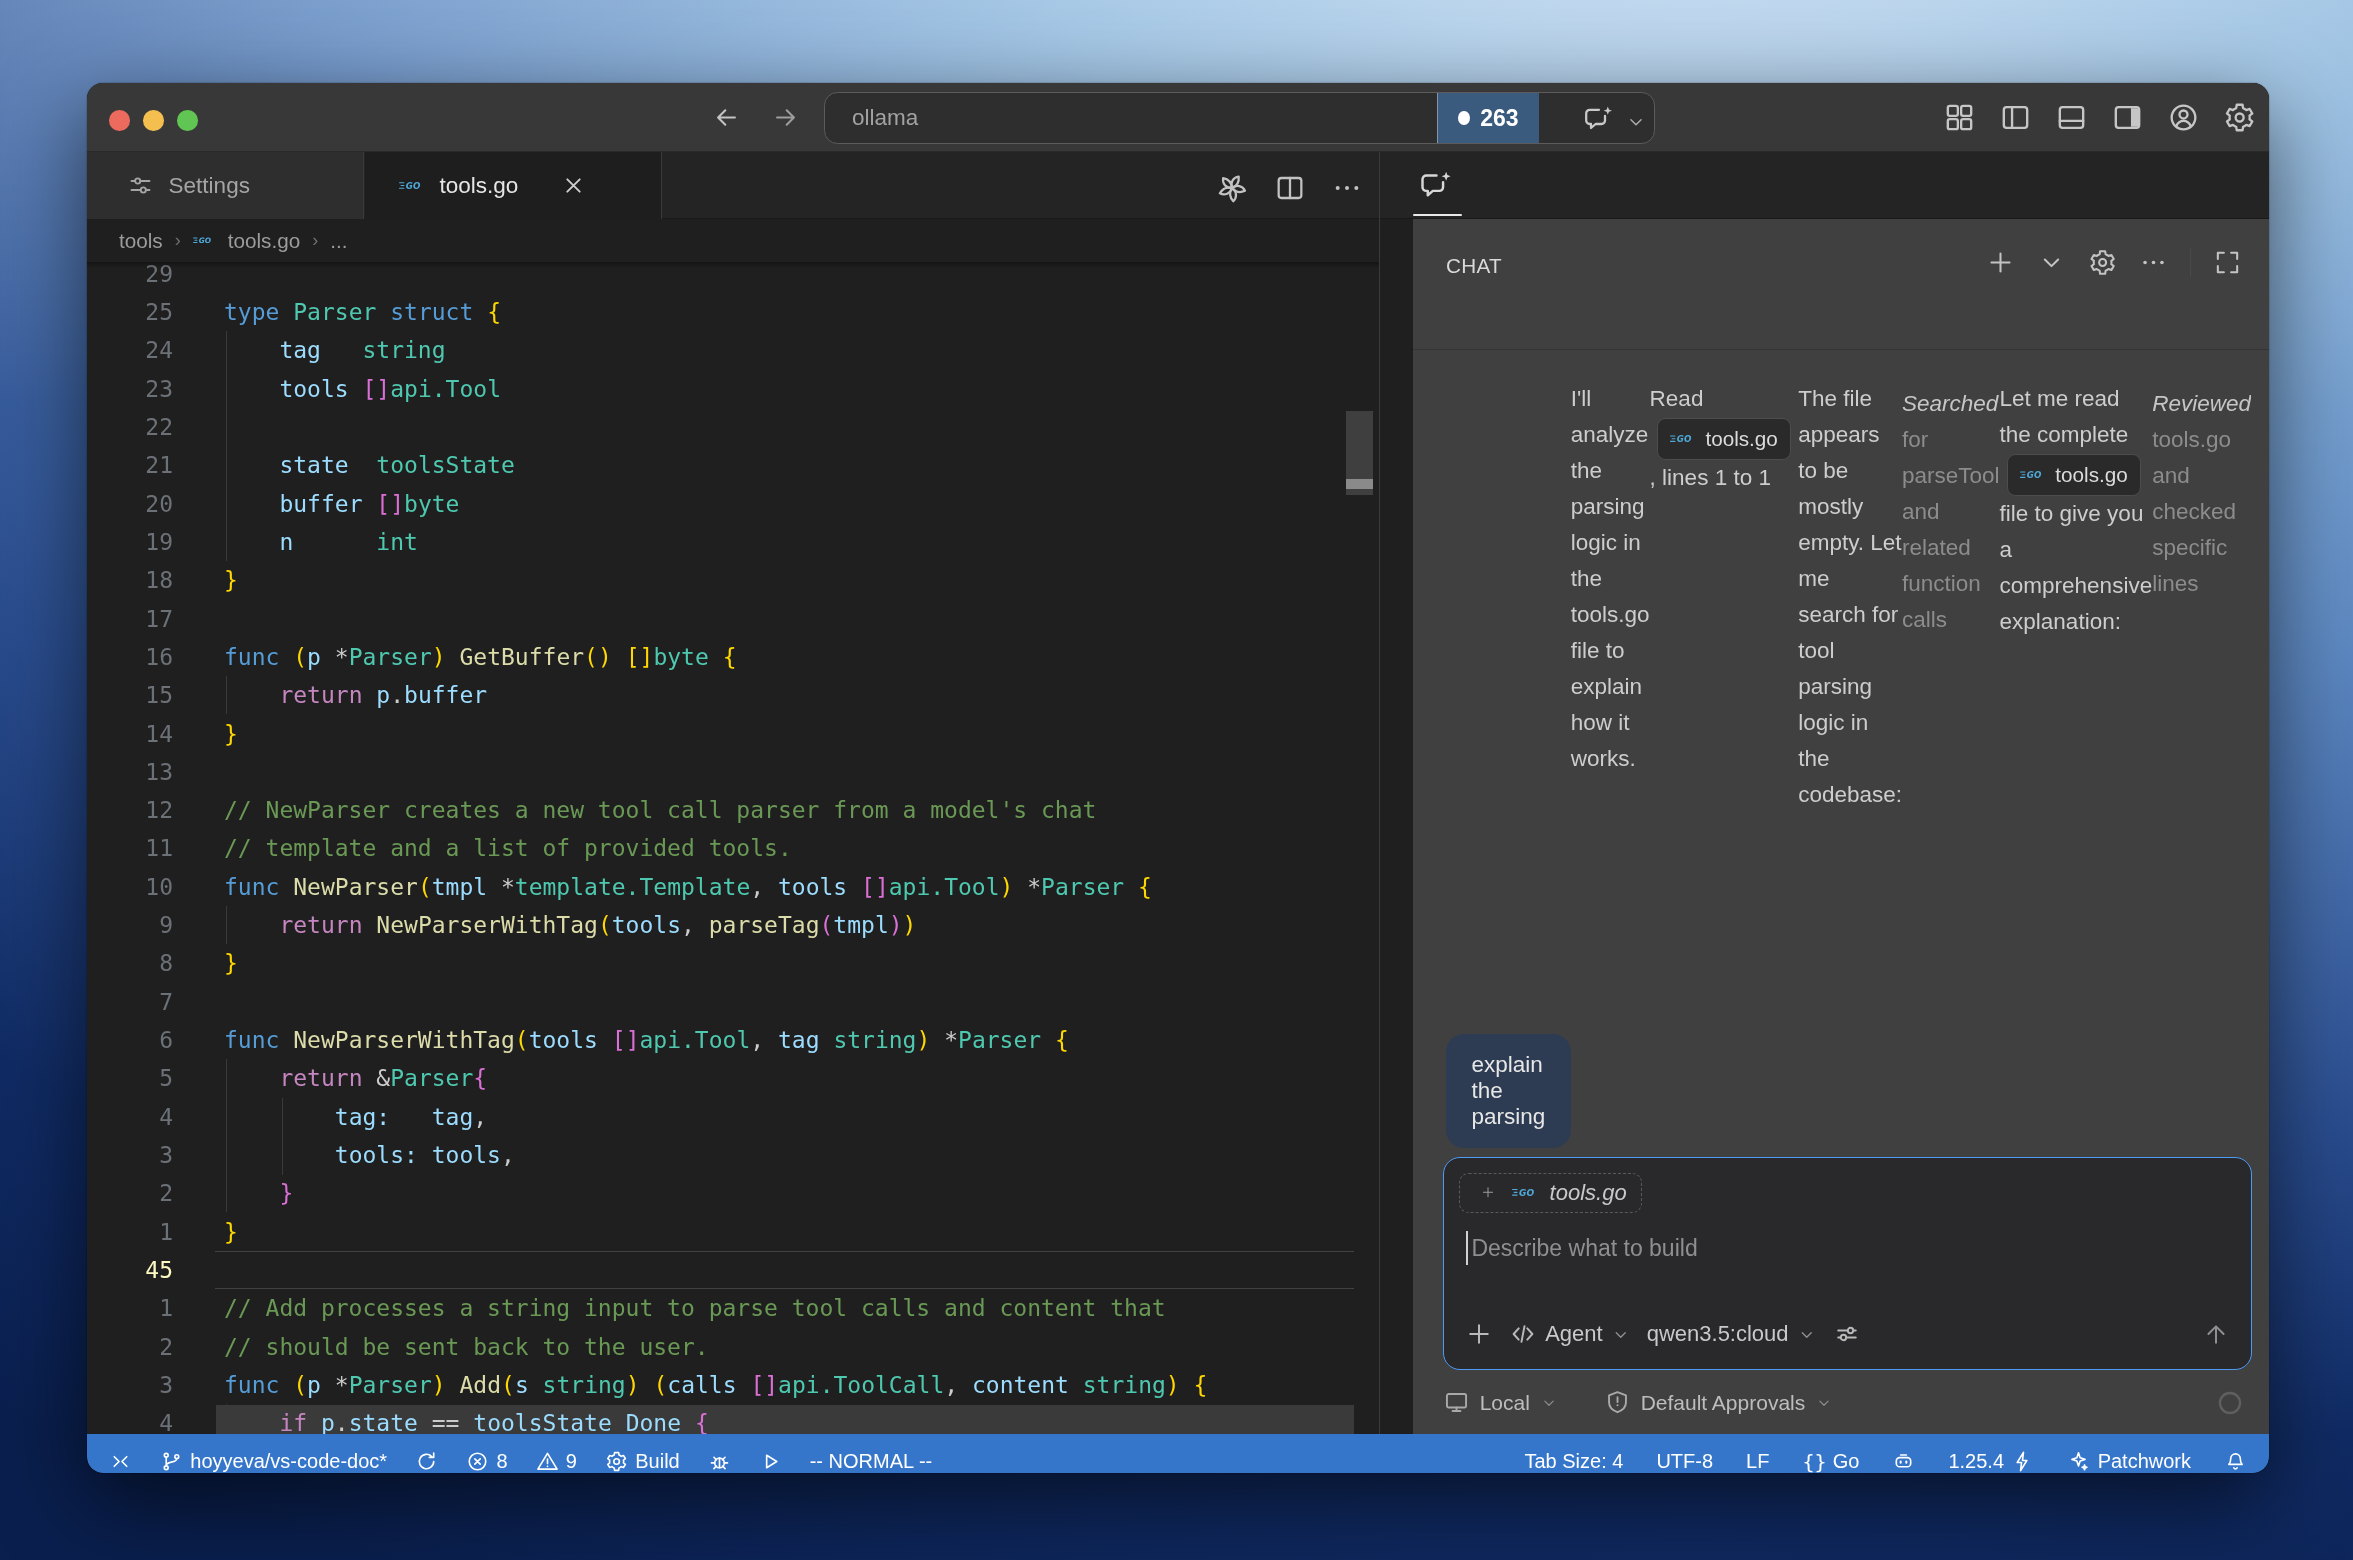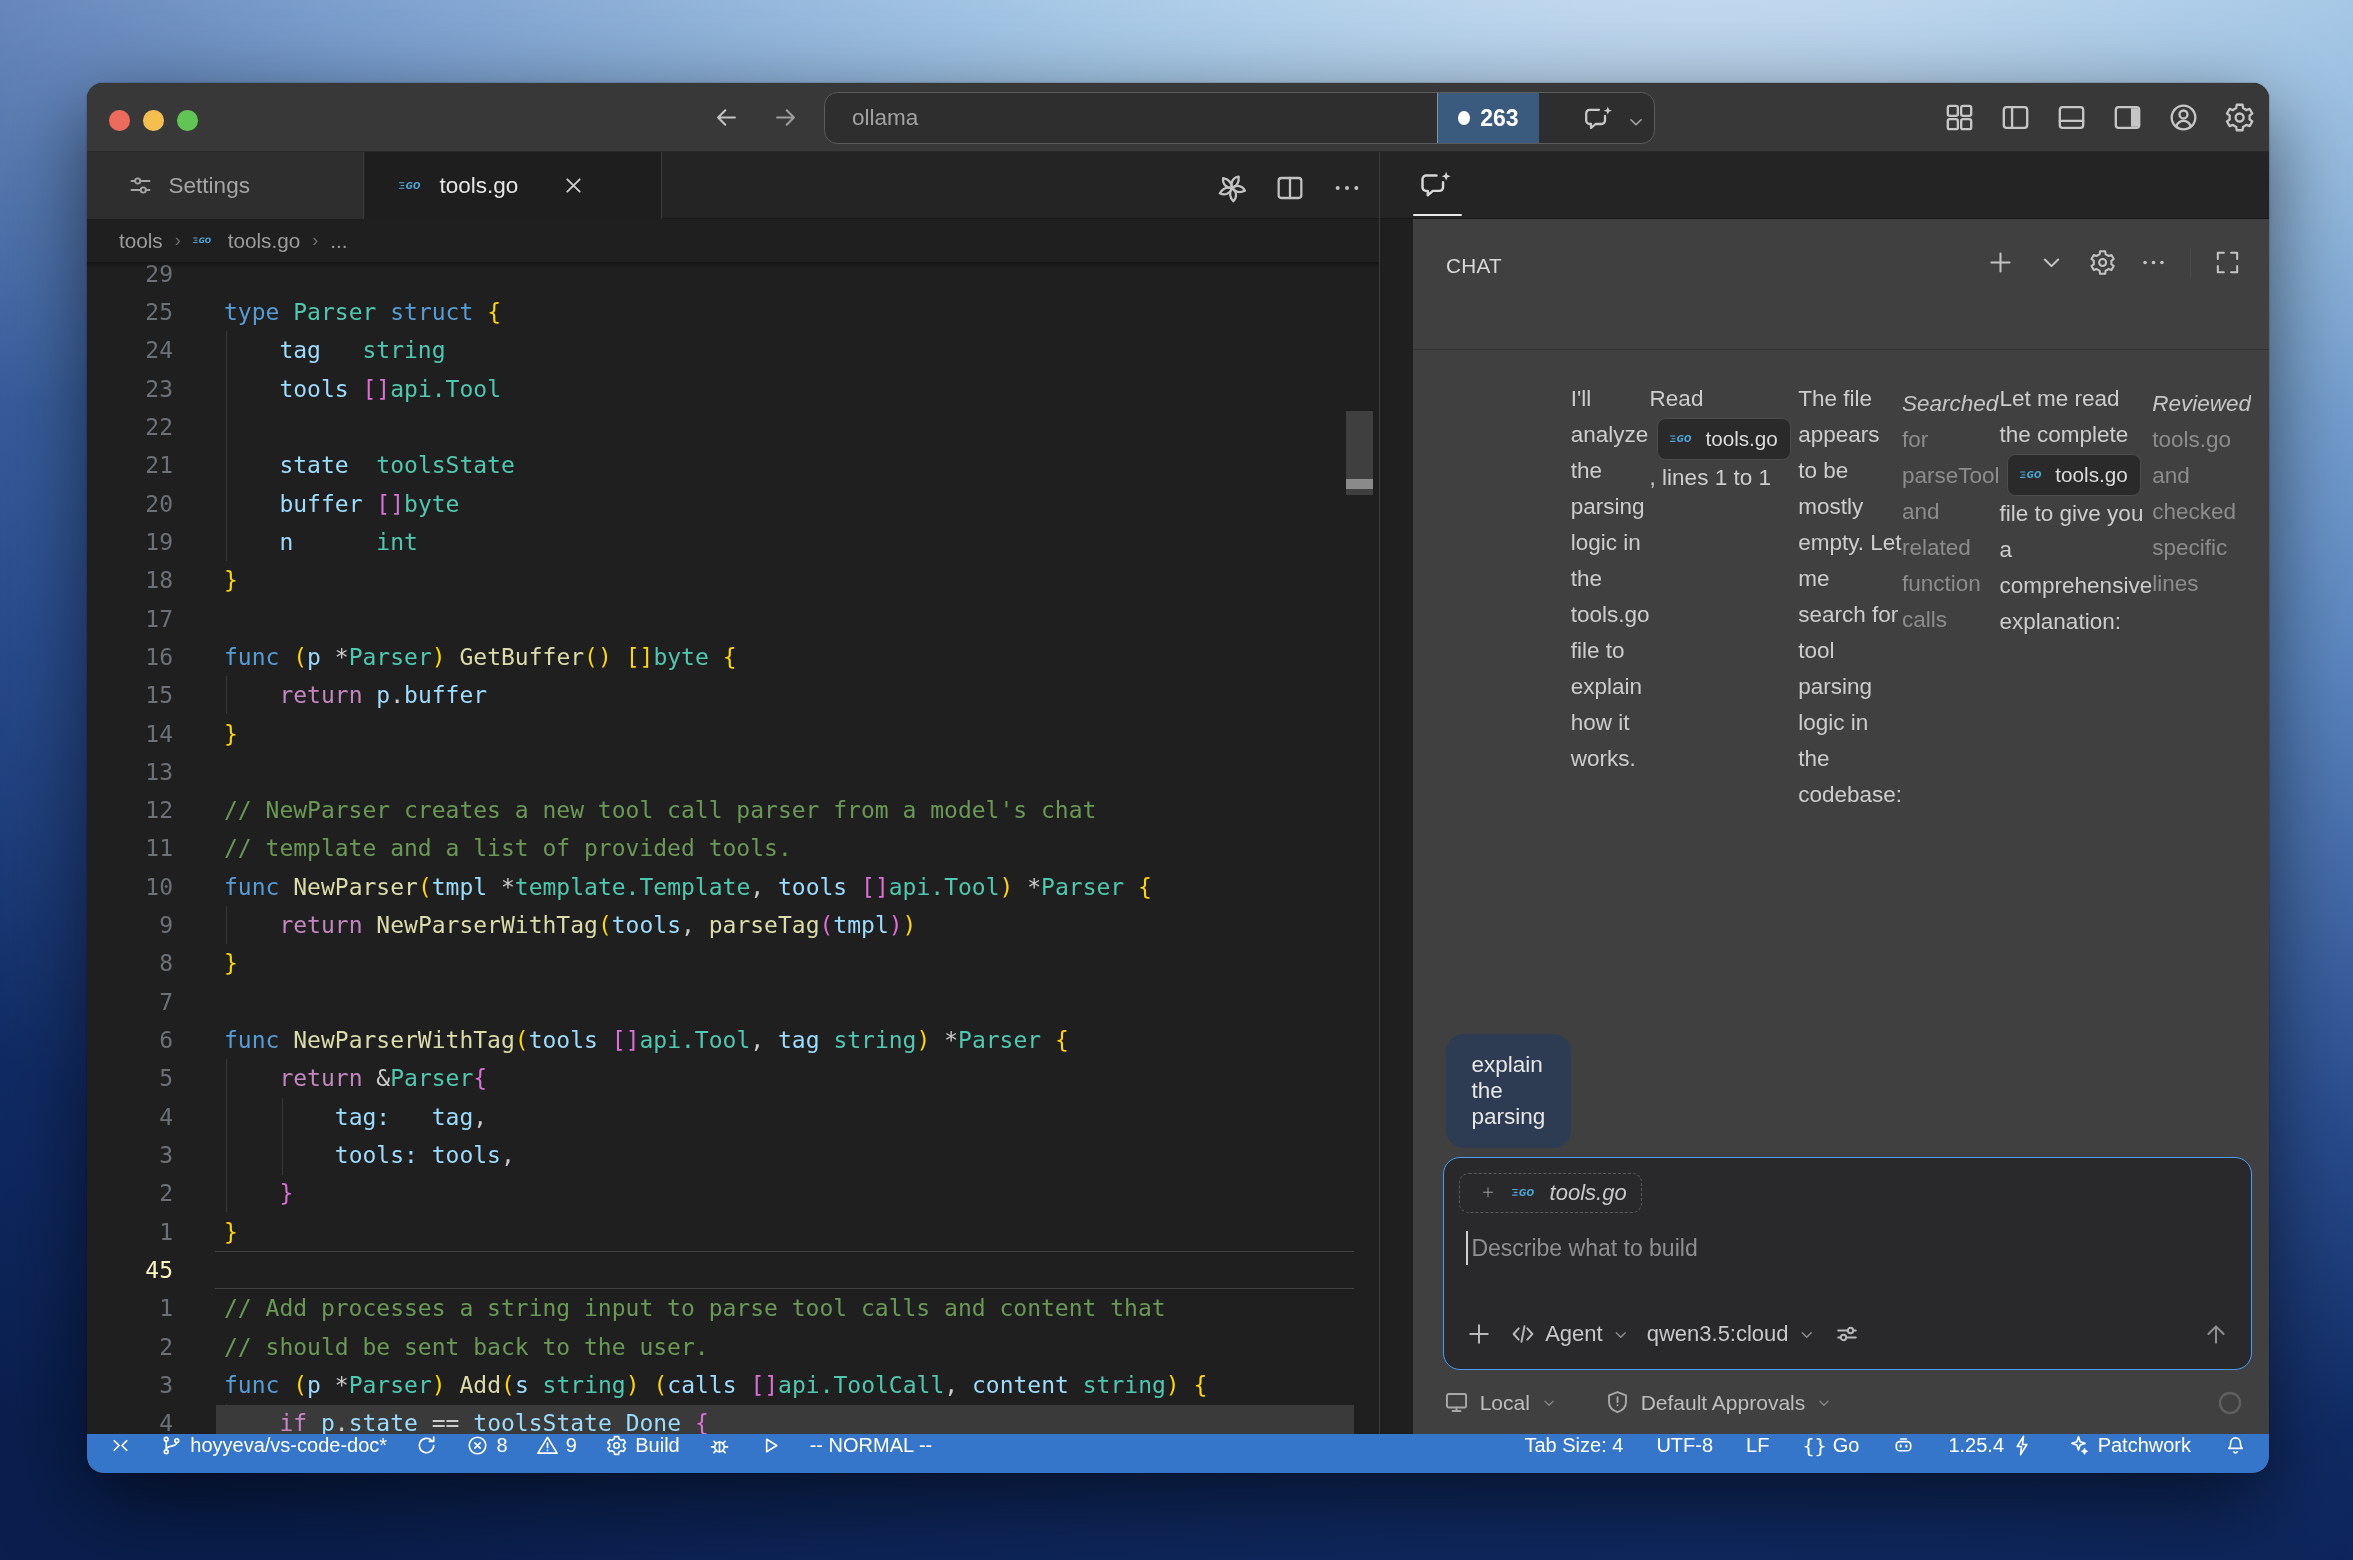--- a/index.html
+++ b/index.html
@@ -119,21 +119,21 @@
   .comp-controls .send { margin-left:auto; color:#8f8f8f; }
   .chat-footer { position:absolute; left:30px; right:25.5px; bottom:9.7px; height:43px;
     display:flex; align-items:center; gap:9.7px; color:#bdbdbd; font-size:21px; }
   .chat-footer .i { width:27px; height:27px; color:#a9a9a9; }
   .chat-footer .chev { width:18px; height:18px; color:#8a8a8a; }
   .chat-footer .gap { width:27px; }
   .chat-footer .ring { margin-left:auto; width:28px; height:28px; color:#5f5f5f; }
 
   
   .statusbar { position:absolute; left:0; right:0; bottom:0; height:39px; background:#3576cb;
-    border-radius:0 0 16px 16px; display:flex; align-items:flex-start; padding:0 22px; color:#fff; font-size:20px; }
+    border-radius:0 0 16px 16px; display:flex; align-items:flex-end; padding:0 22px; color:#fff; font-size:20px; }
   .sb-group { display:flex; align-items:center; gap:28px; }
   .sb-right { margin-left:auto; gap:33px; }
   .sb-item { display:flex; align-items:center; gap:7.3px; white-space:nowrap; }
   .sb-item .i { width:23px; height:23px; }
   .sb-item .txt-icon { font-family:"DejaVu Sans Mono", monospace; font-size:20px; }
 
   .i { display:inline-block; }
   .i svg { width:100%; height:100%; display:block; }
 </style>
 </head>

